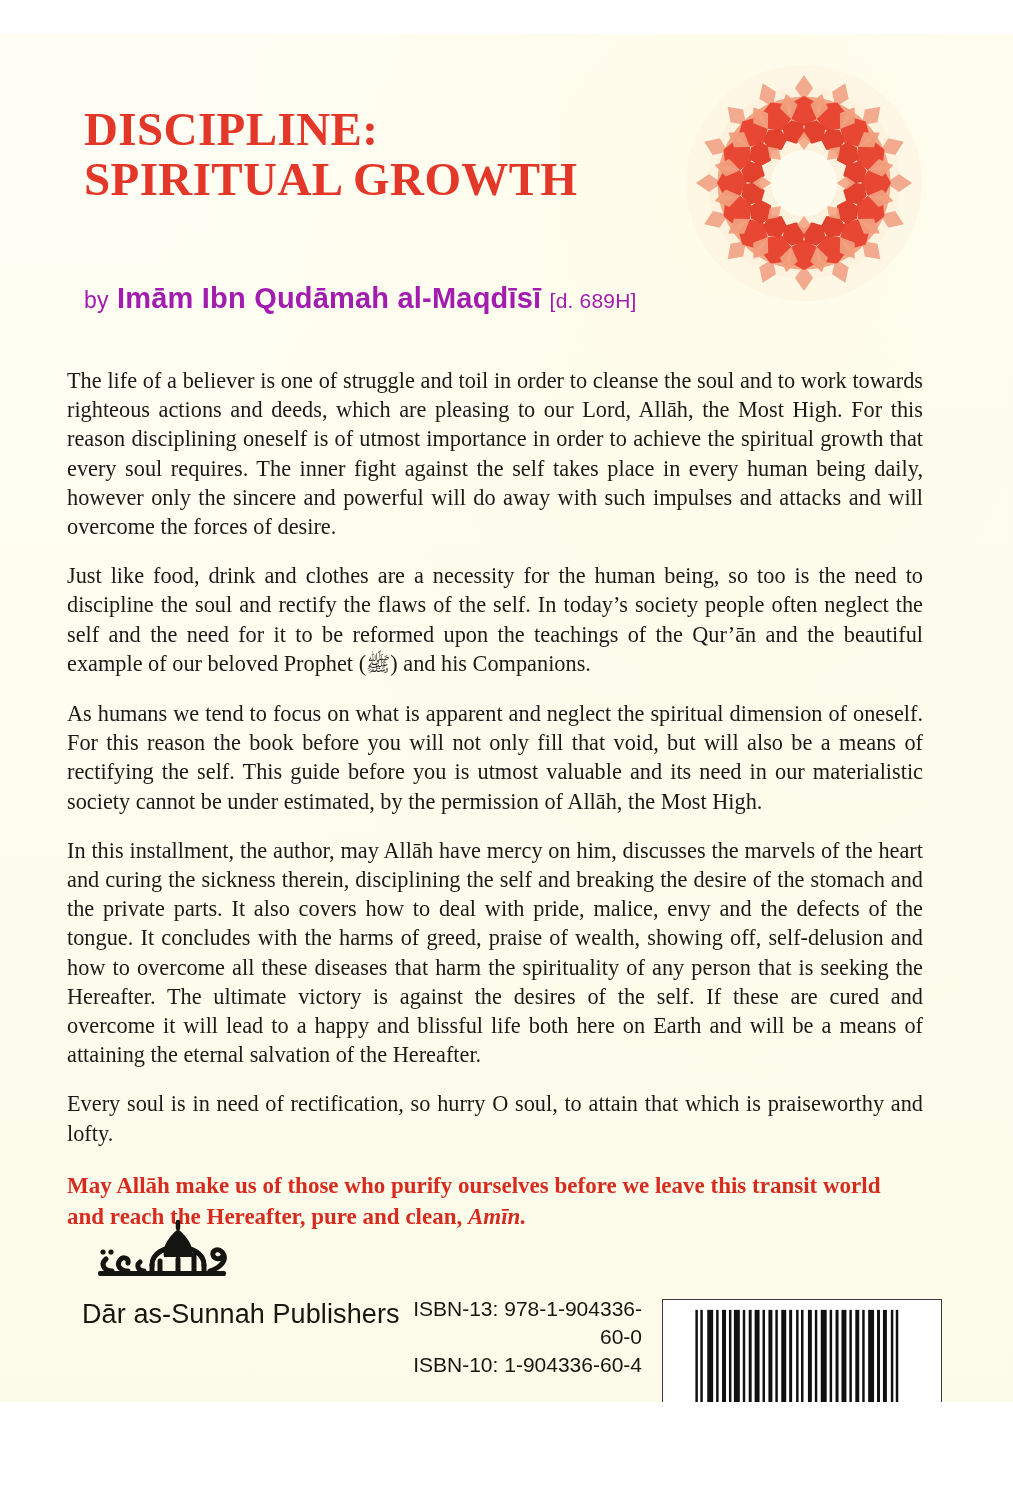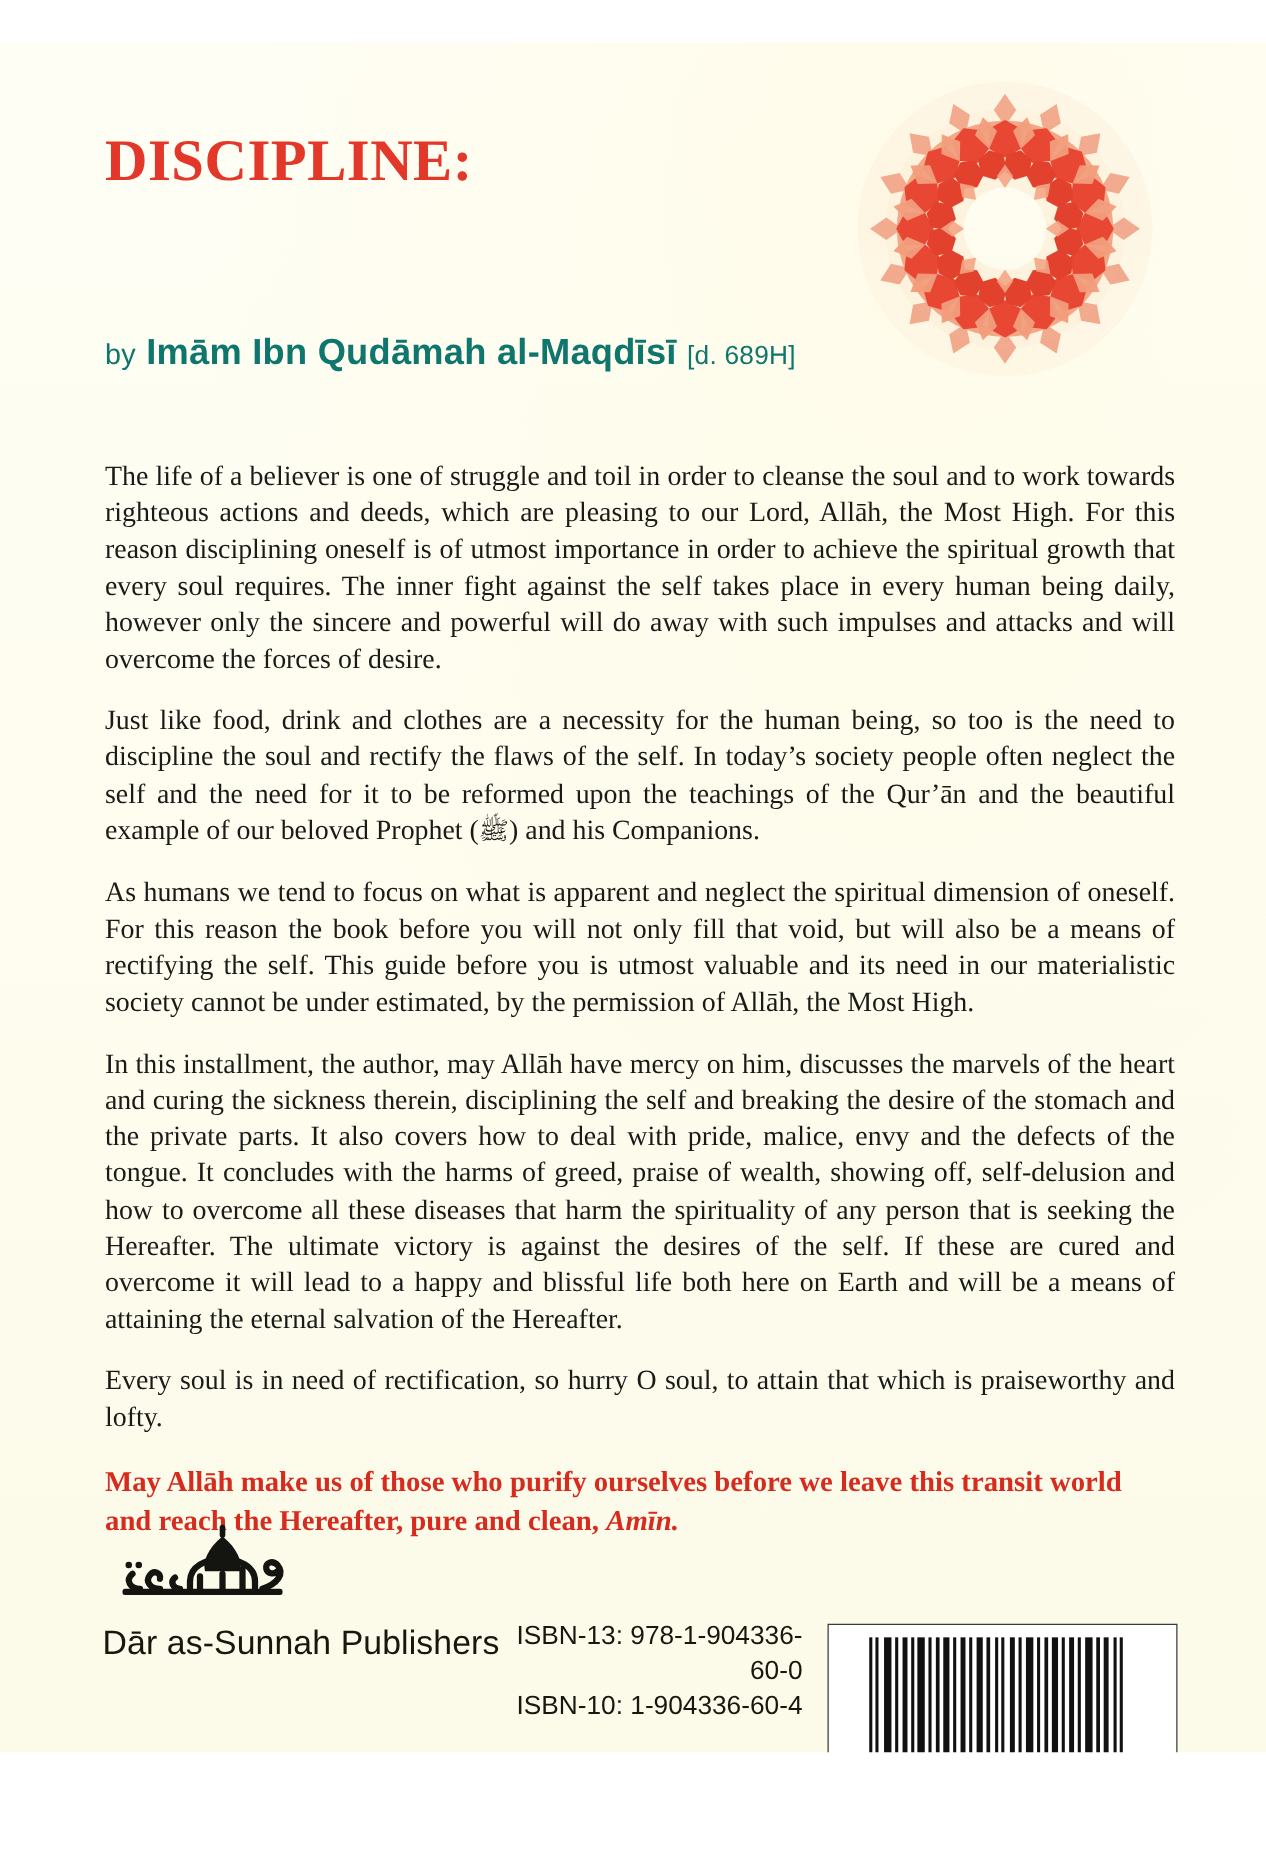--- a/index.html
+++ b/index.html
@@ -49,41 +49,41 @@
     font-family: "Liberation Serif", "DejaVu Serif", serif;
     font-weight: bold;
     font-size: 47px;
     line-height: 50px;
     letter-spacing: 0.4px;
     white-space: nowrap;
   }
   #byline {
     position: absolute;
     left: 84px;
-    top: 232px;
-    color: #0f766e;
+    top: 248px;
+    color: #a21caf;
     font-family: "Liberation Sans Narrow", "Liberation Sans", "DejaVu Sans", sans-serif;
     font-size: 29px;
     font-weight: 600;
     letter-spacing: 0.2px;
     white-space: nowrap;
   }
   #byline .by {
     font-size: 23px;
     font-weight: 400;
   }
   #byline .death {
     font-size: 21px;
     font-weight: 400;
   }
 
   
   #body-copy {
     position: absolute;
-    left: 84px;
+    left: 67px;
     top: 332px;
     width: 856px;
   }
   .para {
     color: #1a1a18;
     font-size: 22.3px;
     line-height: 29.2px;
     text-align: justify;
     margin: 0 0 20px 0;
     font-family: "Liberation Serif", "DejaVu Serif", serif;
@@ -429,20 +429,21 @@
             </g>
         </g>
 
         <circle r="33" fill="#fefdf0"></circle>
       </g>
     </svg>
   </div>
 
   <div id="title-block">
     <div class="title-line">DISCIPLINE:</div>
+    <div class="title-line">SPIRITUAL GROWTH</div>
   </div>
 
   <div id="byline">
     <span class="by">by</span>
     <span>Imām Ibn Qudāmah al-Maqdīsī</span>
     <span class="death">[d. 689H]</span>
   </div>
 
   <div id="body-copy">
     <p class="para">The life of a believer is one of struggle and toil in order to cleanse the soul and to work towards righteous actions and deeds, which are pleasing to our Lord, Allāh, the Most High. For this reason disciplining oneself is of utmost importance in order to achieve the spiritual growth that every soul requires.  The inner fight against the self takes place in every human being daily, however only the sincere and powerful will do away with such impulses and attacks and will overcome the forces of desire.</p>

